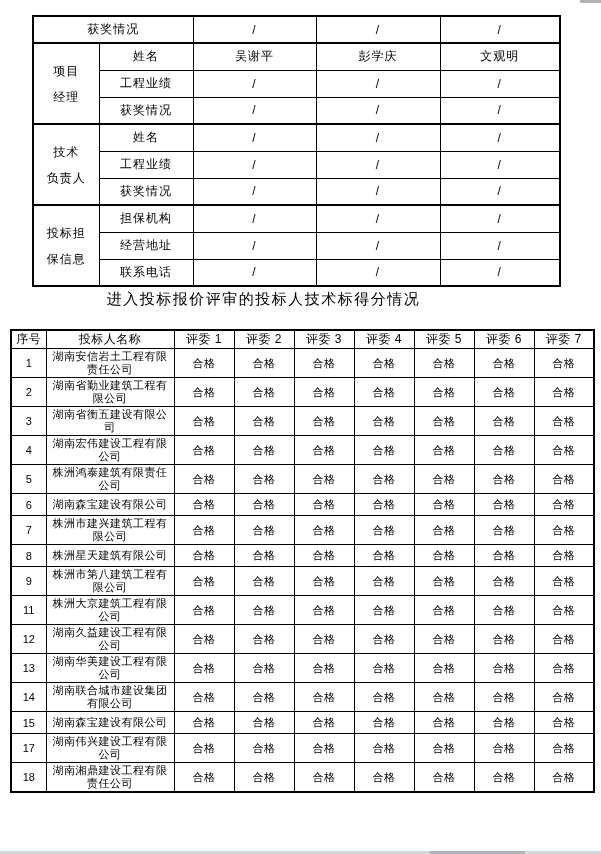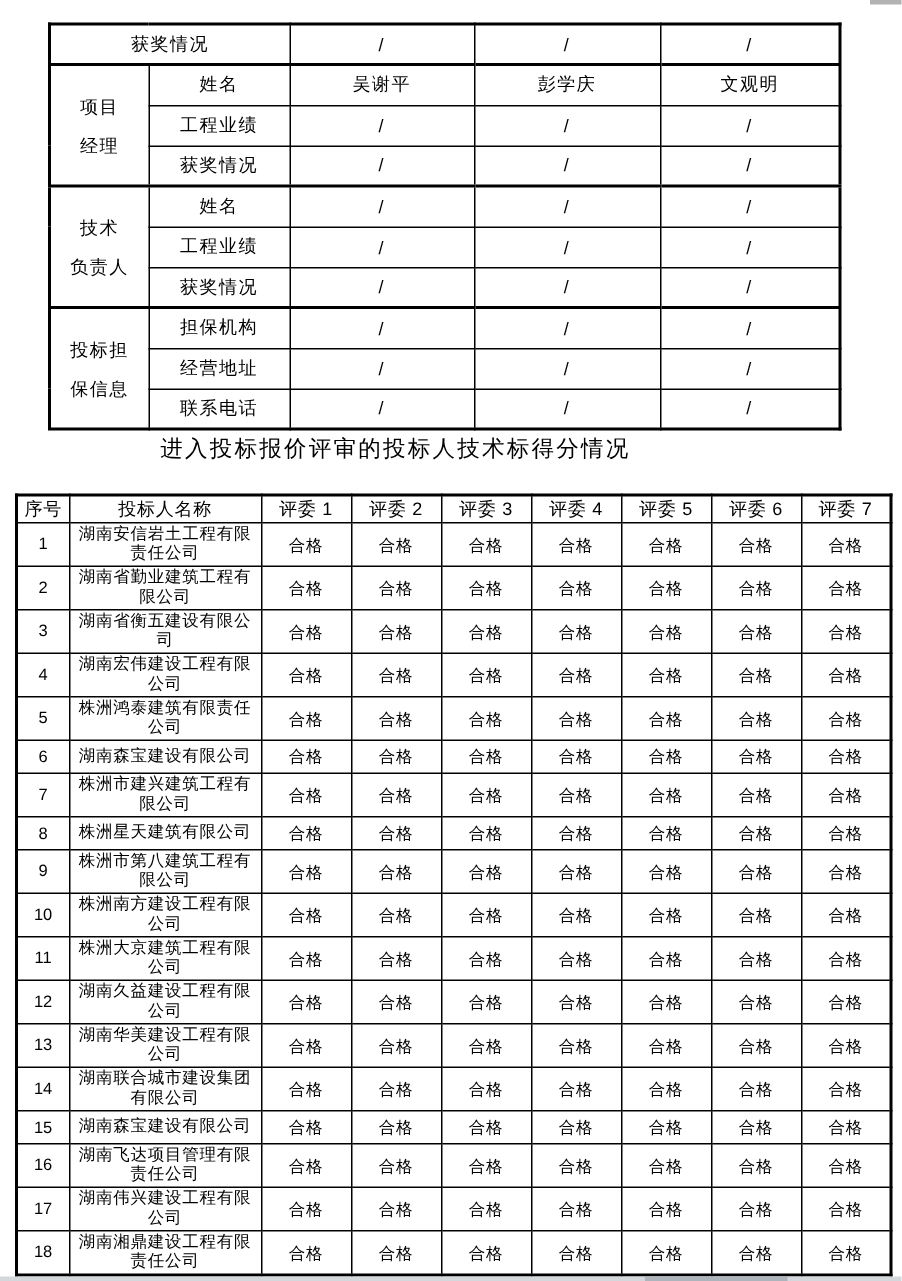--- a/index.html
+++ b/index.html
@@ -282,31 +282,20 @@
         <td class="name">株洲市第八建筑工程有限公司</td>
         <td class="score">合格</td>
         <td class="score">合格</td>
         <td class="score">合格</td>
         <td class="score">合格</td>
         <td class="score">合格</td>
         <td class="score">合格</td>
         <td class="score">合格</td>
       </tr>
       <tr>
-        <td class="no">10</td>
-        <td class="name">株洲南方建设工程有限公司</td>
-        <td class="score">合格</td>
-        <td class="score">合格</td>
-        <td class="score">合格</td>
-        <td class="score">合格</td>
-        <td class="score">合格</td>
-        <td class="score">合格</td>
-        <td class="score">合格</td>
-      </tr>
-      <tr>
         <td class="no">11</td>
         <td class="name">株洲大京建筑工程有限公司</td>
         <td class="score">合格</td>
         <td class="score">合格</td>
         <td class="score">合格</td>
         <td class="score">合格</td>
         <td class="score">合格</td>
         <td class="score">合格</td>
         <td class="score">合格</td>
       </tr>
@@ -339,31 +328,20 @@
         <td class="score">合格</td>
         <td class="score">合格</td>
         <td class="score">合格</td>
         <td class="score">合格</td>
         <td class="score">合格</td>
         <td class="score">合格</td>
       </tr>
       <tr>
         <td class="no">15</td>
         <td class="name">湖南森宝建设有限公司</td>
-        <td class="score">合格</td>
-        <td class="score">合格</td>
-        <td class="score">合格</td>
-        <td class="score">合格</td>
-        <td class="score">合格</td>
-        <td class="score">合格</td>
-        <td class="score">合格</td>
-      </tr>
-      <tr>
-        <td class="no">16</td>
-        <td class="name">湖南飞达项目管理有限责任公司</td>
         <td class="score">合格</td>
         <td class="score">合格</td>
         <td class="score">合格</td>
         <td class="score">合格</td>
         <td class="score">合格</td>
         <td class="score">合格</td>
         <td class="score">合格</td>
       </tr>
       <tr>
         <td class="no">17</td>

